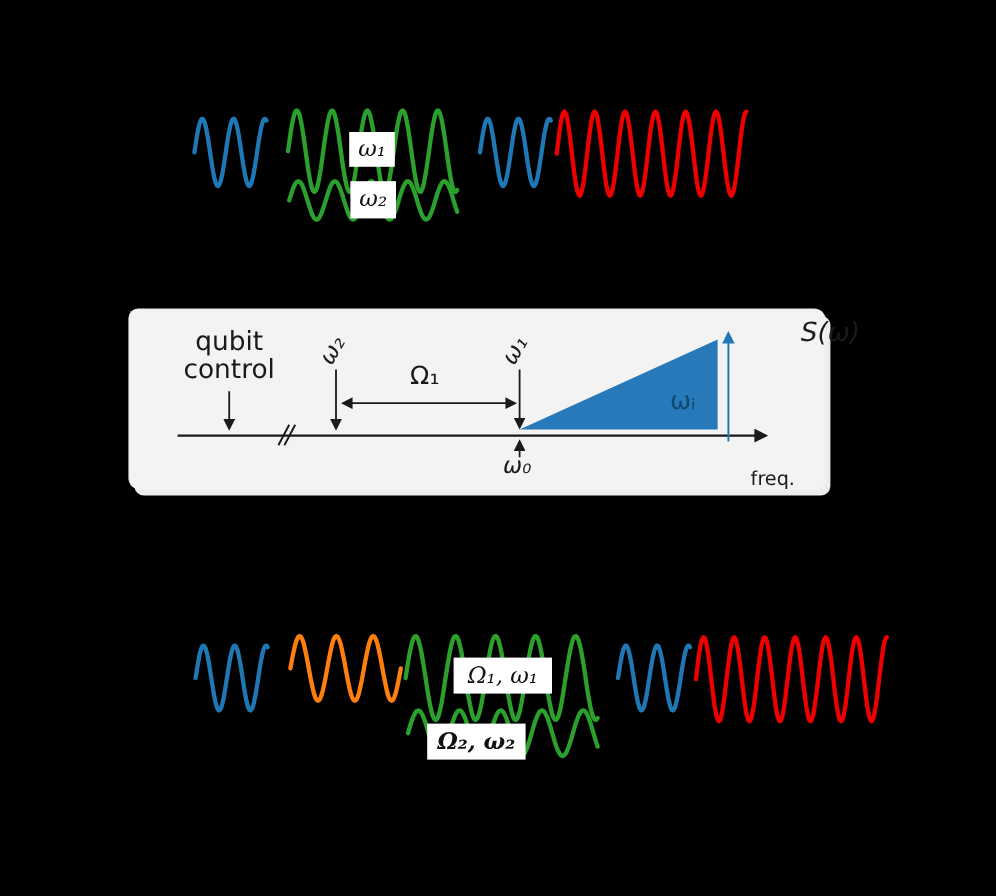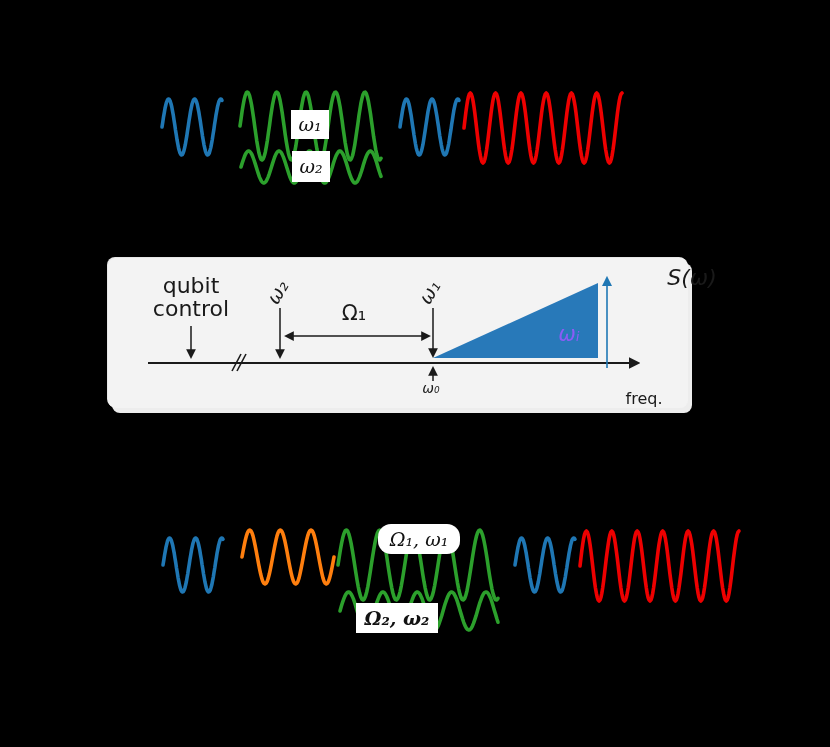--- a/index.html
+++ b/index.html
@@ -13,22 +13,22 @@
   .panel{position:absolute;left:108px;top:258px;width:580px;height:150px;background:#f3f3f3;
          border-radius:8px;box-shadow:4px 5px 0 0 #ededed, -1px -1px 0 0 #e7e7e7;color:#1a1a1a;}
   .panel .lbl{position:absolute;display:flex;align-items:center;justify-content:center;
               white-space:nowrap;}
   .qc{left:36px;top:16px;width:94px;font-size:22px;line-height:1.05;text-align:left;
       flex-direction:column;}
   .rot{width:36px;height:24px;font-size:19px;font-style:italic;}
   .rot-w2{left:151px;top:22px;transform:rotate(-60deg);}
   .rot-w1{left:303px;top:22px;transform:rotate(-60deg);}
   .om1{left:226px;top:43px;width:40px;height:24px;font-size:21px;}
-  .w0{left:303px;top:119px;width:40px;height:22px;font-size:14px;font-style:italic;}
-  .wi{left:441px;top:64px;width:40px;height:24px;font-size:21px;font-style:italic;color:#8b5cf6;}
+  .w0{left:303px;top:119px;width:40px;height:22px;font-size:19px;font-style:italic;}
+  .wi{left:441px;top:64px;width:40px;height:24px;font-size:21px;color:#0c4a6e;}
   .sw{left:505px;top:6px;width:62px;height:26px;font-size:22px;font-style:italic;margin-left:48px;}
   .freq{left:506px;top:128px;width:60px;height:24px;font-size:16px;}
 </style>
 </head>
 <body>
 
 <div class="canvas" style="background: rgb(0, 0, 0);">
 
   <svg id="waves" width="830" height="747">
       <path d="M162.0,127.0L162.8,122.0L163.5,117.1L164.3,112.6L165.0,108.5L165.8,105.0L166.5,102.3L167.3,100.3L168.0,99.2L168.8,99.0L169.5,99.8L170.3,101.4L171.0,103.8L171.8,107.0L172.5,110.9L173.3,115.3L174.0,120.0L174.8,125.0L175.5,130.1L176.3,135.0L177.0,139.7L177.8,144.0L178.5,147.7L179.3,150.8L180.0,153.0L180.8,154.5L181.5,155.0L182.3,154.6L183.0,153.3L183.8,151.2L184.5,148.3L185.3,144.7L186.0,140.5L186.8,135.9L187.5,130.9L188.3,125.9L189.0,120.9L189.8,116.1L190.5,111.6L191.3,107.7L192.0,104.3L192.8,101.8L193.5,100.0L194.3,99.1L195.0,99.1L195.8,100.1L196.5,101.9L197.3,104.5L198.0,107.8L198.8,111.8L199.5,116.3L200.3,121.1L201.0,126.1L201.8,131.2L202.5,136.1L203.3,140.7L204.0,144.8L204.8,148.4L205.5,151.3L206.3,153.4L207.0,154.7L207.8,155.0L208.5,154.4L209.3,153.0L210.0,150.6L210.8,147.6L211.5,143.8L212.3,139.5L213.0,134.8L213.8,129.9L214.5,124.8L215.3,119.8L216.0,115.1L216.8,110.7L217.5,106.9L218.3,103.7L219.0,101.3L219.8,99.7L220.5,99.0L221.3,99.2L222.0,100.4" fill="none" stroke="#1f77b4" stroke-width="3.6" stroke-linecap="round" stroke-linejoin="round"></path>
@@ -81,16 +81,16 @@
     </div>
     <div class="lbl rot rot-w2">ω₂</div>
     <div class="lbl rot rot-w1">ω₁</div>
     <div class="lbl om1">Ω₁</div>
     <div class="lbl w0">ω₀</div>
     <div class="lbl wi">ωᵢ</div>
     <div class="lbl sw">S(ω)</div>
     <div class="lbl freq">freq.</div>
   </div>
 
-  <div class="wavebox" style="left:378px;top:524px;width:82px;height:30px;border-radius:13px;">Ω₁, ω₁</div>
+  <div class="wavebox" style="left:378px;top:548px;width:82px;height:30px;">Ω₁, ω₁</div>
   <div class="wavebox" style="left:356px;top:603px;width:82px;height:30px;font-weight:bold;">Ω₂, ω₂</div>
 
 </div>
 
 </body></html>

